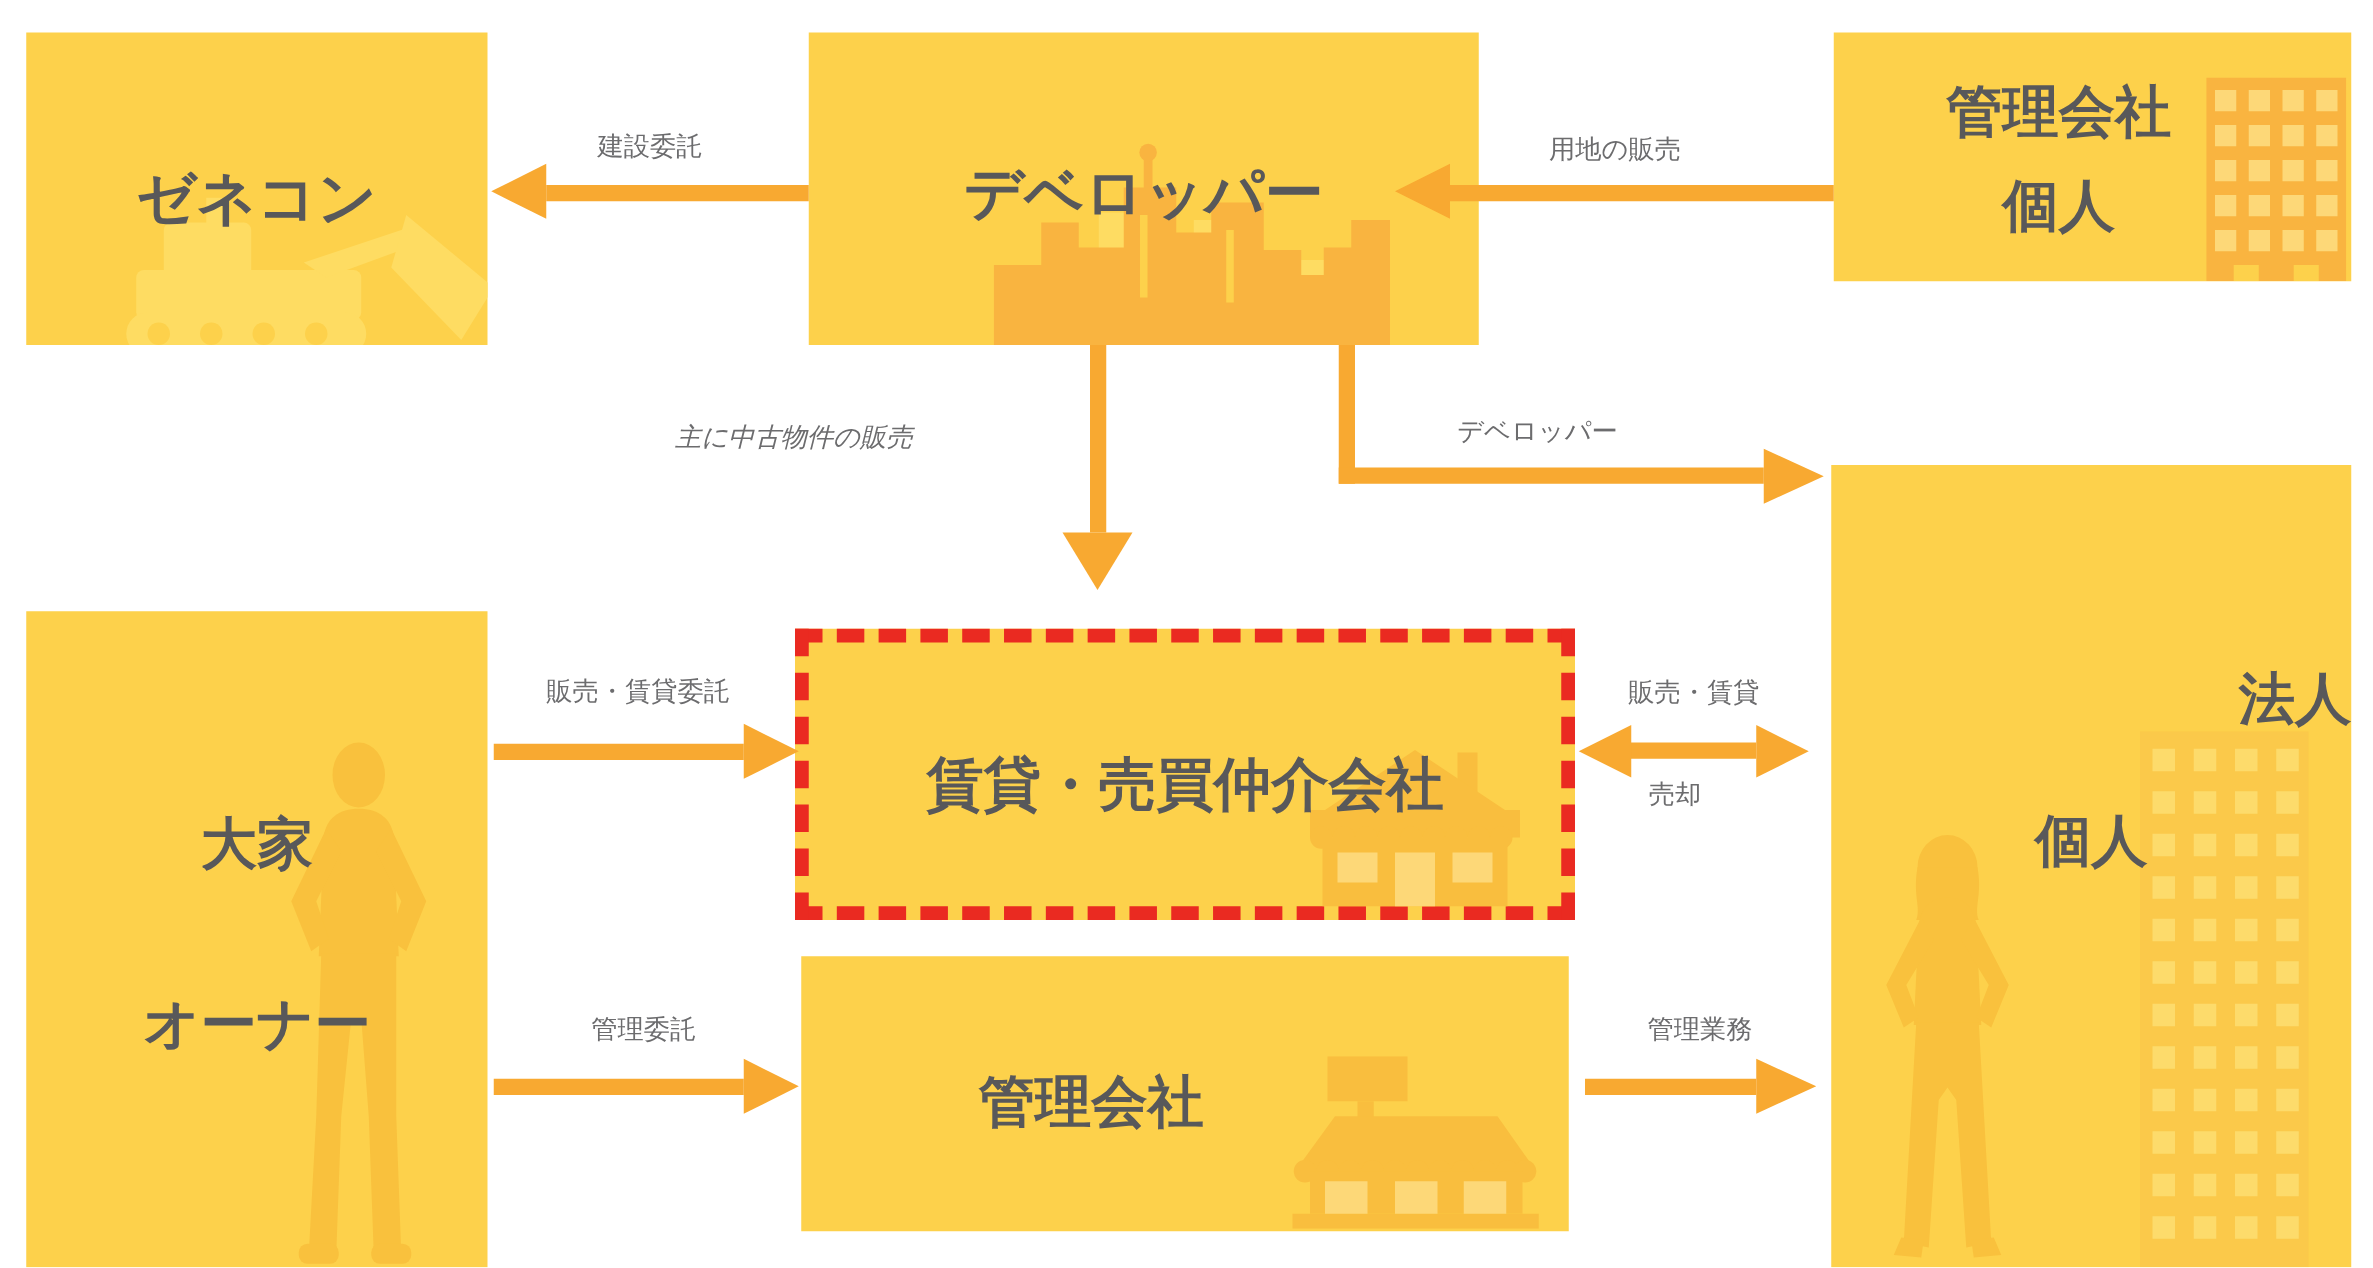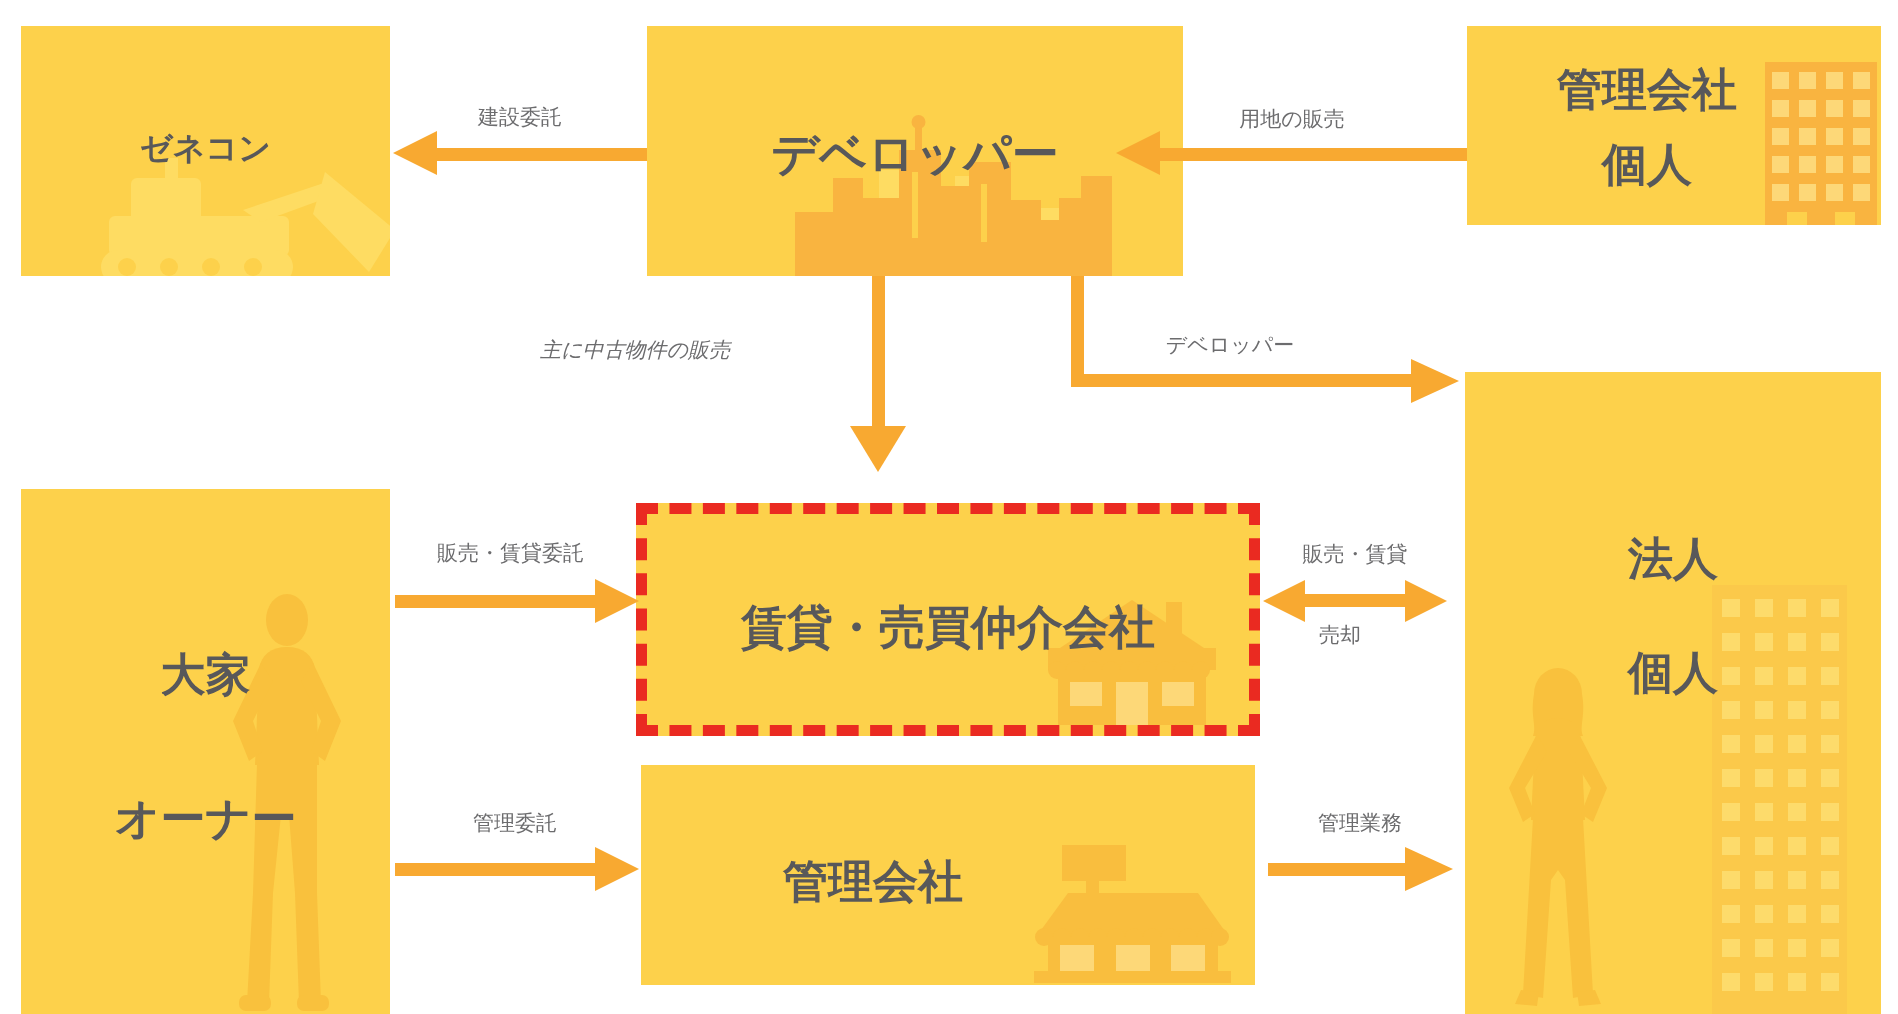--- a/index.html
+++ b/index.html
@@ -23,21 +23,21 @@
   .head-down {border-left:28px solid transparent;border-right:28px solid transparent;
               border-top:46px solid var(--arrow);}
   svg{position:absolute;display:block;}
 </style>
 </head>
 <body>
 
 <div class="canvas">
 
   <div class="node" style="left:21px;top:26px;width:369px;height:250px;">
-    <div class="heading" style="top:101px;font-size:32px;">ゼネコン</div>
+    <div class="heading" style="top:101px;font-size:47px;">ゼネコン</div>
     <svg style="left:72px;top:132px;" width="310" height="126" viewBox="0 0 310 126">
       <g style="fill:var(--icon-light)">
         <rect x="72" y="0" width="13" height="36"></rect>
         <rect x="38" y="20" width="70" height="50" rx="6"></rect>
         <rect x="16" y="58" width="180" height="40" rx="6"></rect>
         <polygon points="150,52 240,22 250,34 168,64"></polygon>
         <polygon points="232,14 302,72 276,114 220,56"></polygon>
         <rect x="8" y="92" width="192" height="34" rx="17"></rect>
       </g>
       <g style="fill:var(--box-fill)">
@@ -242,21 +242,21 @@
         <ellipse cx="55" cy="26" rx="24" ry="26"></ellipse>
         <path d="M31,26 C27,48 34,58 30,68 L80,68 C76,58 83,48 79,26 Z"></path>
         <path d="M55,50 C42,50 34,58 32,72 L28,152 L82,152 L78,72 C76,58 68,50 55,50 Z"></path>
         <path d="M34,66 L6,120 L20,154 L32,146 L22,120 L44,84 Z"></path>
         <path d="M76,66 L104,120 L90,154 L78,146 L88,120 L66,84 Z"></path>
         <path d="M30,150 L20,326 L40,330 L48,212 L55,202 L62,212 L70,330 L90,326 L80,150 Z"></path>
         <path d="M18,322 L12,336 L34,338 L36,324 Z"></path>
         <path d="M92,322 L98,336 L76,338 L74,324 Z"></path>
       </g>
     </svg>
-    <div class="heading" style="top:157px;font-size:45px;">法人</div>
+    <div class="heading" style="top:157px;font-size:45px;text-align:right;">法人</div>
     <div class="heading" style="top:271px;font-size:45px;">個人</div>
   </div>
 
   <div>
     <div class="shaft" style="left:437px;top:148px;width:210px;height:13px;"></div>
     <div class="head head-left" style="left:393px;top:131px;"></div>
     <div class="label" style="left:400px;top:103px;width:240px;">建設委託</div>
   </div>
 
   <div>

